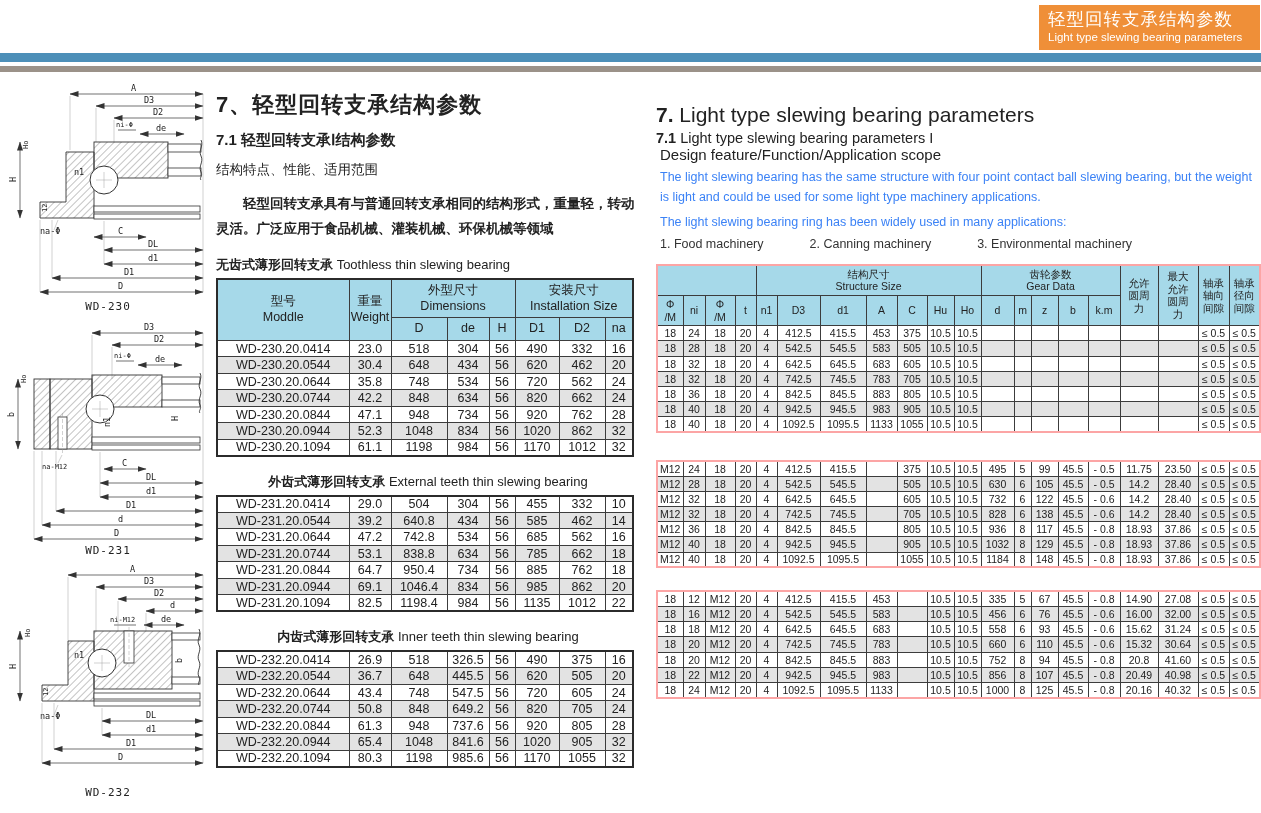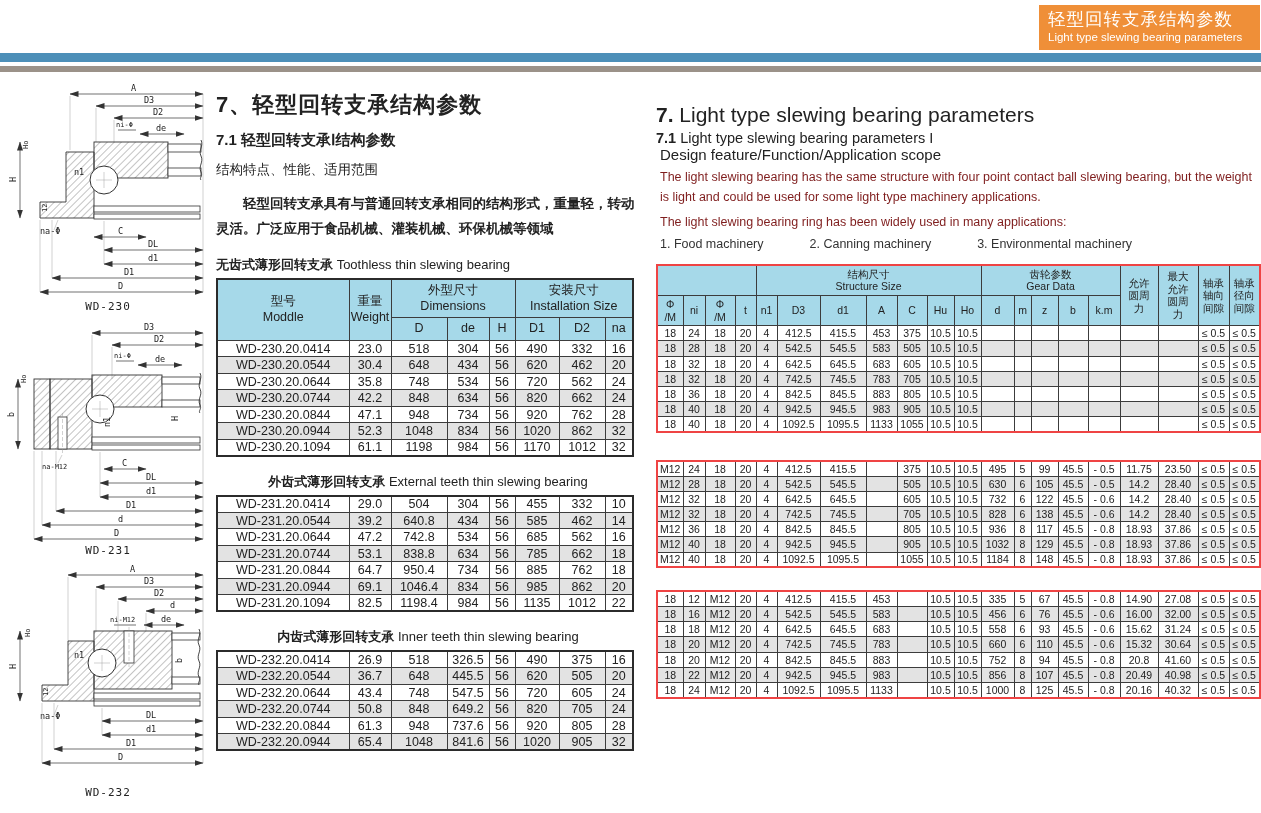--- a/index.html
+++ b/index.html
@@ -48,24 +48,24 @@
   .lt tbody tr:nth-child(even) td { background:#e3e3e3; }
   .lt-gap { margin-top:16px;text-align:center; }
 
   
   .right { position:absolute; left:656px; top:103px; width:605px; }
   .en-title   { font-size:21px; }
   .en-title b { font-weight:700; }
   .en-sub     { font-size:14.5px; margin-top:3px; }
   .en-sub b   { font-weight:700; }
   .en-feature { font-size:15px; margin-left:4px; }
-  .en-para    { font-size:12.5px; line-height:1.62; margin-top:4px; margin-left:4px; color:#7f1d1d; }
+  .en-para    { font-size:12.5px; line-height:1.62; margin-top:4px; margin-left:4px; color:#3b82f6; }
   .apps { display:flex; gap:46px; font-size:12.5px; margin-top:5px; margin-left:4px; color:#333; }
 
-  .rt { width:603px; font-size:10.5px; border:2px solid #ef4444; }
+  .rt { width:603px; font-size:10.5px; border:2px solid #fca5a5; }
   .rt th, .rt td { border:1px solid #3c3c3c; text-align:center; overflow:hidden; }
   .rt th { background:#a6d9e9; font-weight:400; white-space:pre-line; line-height:1.2; padding:2px 0; font-size:10.5px; }
   .rt td { height:15.2px; padding:0; }
   .rt tbody tr:nth-child(even) td { background:#e3e3e3; }
   .rt-head { margin-top:13px; }
   .rt-b { margin-top:27px; }
   .rt-c { margin-top:22px; }
 </style>
 </head>
 <body>
@@ -563,20 +563,30 @@
           <tr>
             <td>WD-232.20.0944</td>
             <td>65.4</td>
             <td>1048</td>
             <td>841.6</td>
             <td>56</td>
             <td>1020</td>
             <td>905</td>
             <td>32</td>
           </tr>
+          <tr>
+            <td>WD-232.20.1094</td>
+            <td>80.3</td>
+            <td>1198</td>
+            <td>985.6</td>
+            <td>56</td>
+            <td>1170</td>
+            <td>1055</td>
+            <td>32</td>
+          </tr>
         </tbody>
     </table>
   </div>
 
   <div class="right">
     <div class="en-title"><b>7.</b><span> Light type slewing bearing parameters</span></div>
     <div class="en-sub"><b>7.1</b><span>  Light type slewing bearing parameters I</span></div>
     <div class="en-feature">Design feature/Function/Application scope</div>
     <div class="en-para">The light slewing bearing has the same structure with four point contact ball slewing bearing, but the weight is light and could be used for some light type machinery applications.</div>
     <div class="en-para">The light slewing bearing ring has been widely used in many applications:</div>

